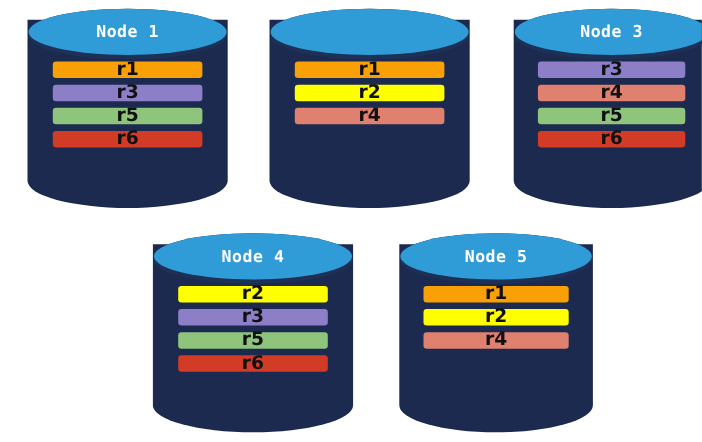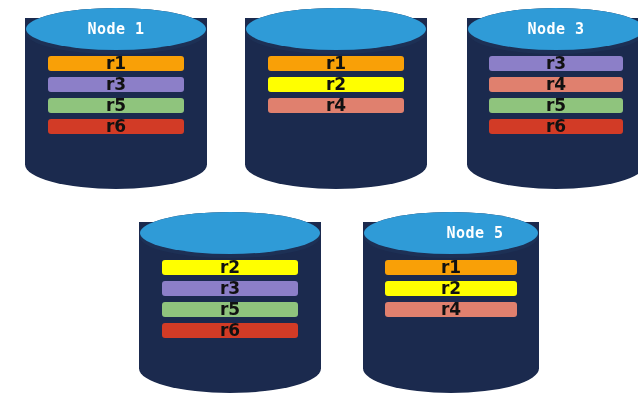--- a/index.html
+++ b/index.html
@@ -155,33 +155,34 @@
         <div class="replica" style="background: rgb(143, 196, 125); color: rgb(17, 17, 17);">r5</div>
         <div class="replica" style="background: rgb(210, 59, 38); color: rgb(17, 17, 17);">r6</div>
       </div>
     </div>
     <div class="node" style="left: 124px; top: 212px; width: 180px; height: 180px;">
       <div class="cyl">
         <div class="cyl-body" style="background: rgb(27, 42, 78);"></div>
         <div class="cyl-rim" style="background: rgb(29, 48, 85);"></div>
         <div class="cyl-top" style="background: rgb(47, 155, 215);"></div>
       </div>
+      <div class="node-label" style="color: rgb(255, 255, 255);">Node 4</div>
       <div class="replicas">
         <div class="replica" style="background: rgb(255, 255, 0); color: rgb(17, 17, 17);">r2</div>
         <div class="replica" style="background: rgb(140, 127, 200); color: rgb(17, 17, 17);">r3</div>
         <div class="replica" style="background: rgb(143, 196, 125); color: rgb(17, 17, 17);">r5</div>
         <div class="replica" style="background: rgb(210, 59, 38); color: rgb(17, 17, 17);">r6</div>
       </div>
     </div>
     <div class="node" style="left: 348px; top: 212px; width: 174px; height: 180px;">
       <div class="cyl">
         <div class="cyl-body" style="background: rgb(27, 42, 78);"></div>
         <div class="cyl-rim" style="background: rgb(29, 48, 85);"></div>
         <div class="cyl-top" style="background: rgb(47, 155, 215);"></div>
       </div>
-      <div class="node-label" style="color: rgb(255, 255, 255); padding-left: 24px;">Node 5</div>
+      <div class="node-label" style="color: rgb(255, 255, 255);">Node 5</div>
       <div class="replicas">
         <div class="replica" style="background: rgb(249, 160, 7); color: rgb(17, 17, 17);">r1</div>
         <div class="replica" style="background: rgb(255, 255, 0); color: rgb(17, 17, 17);">r2</div>
         <div class="replica" style="background: rgb(224, 128, 110); color: rgb(17, 17, 17);">r4</div>
       </div>
     </div>
   </div>
 
 </body></html>

